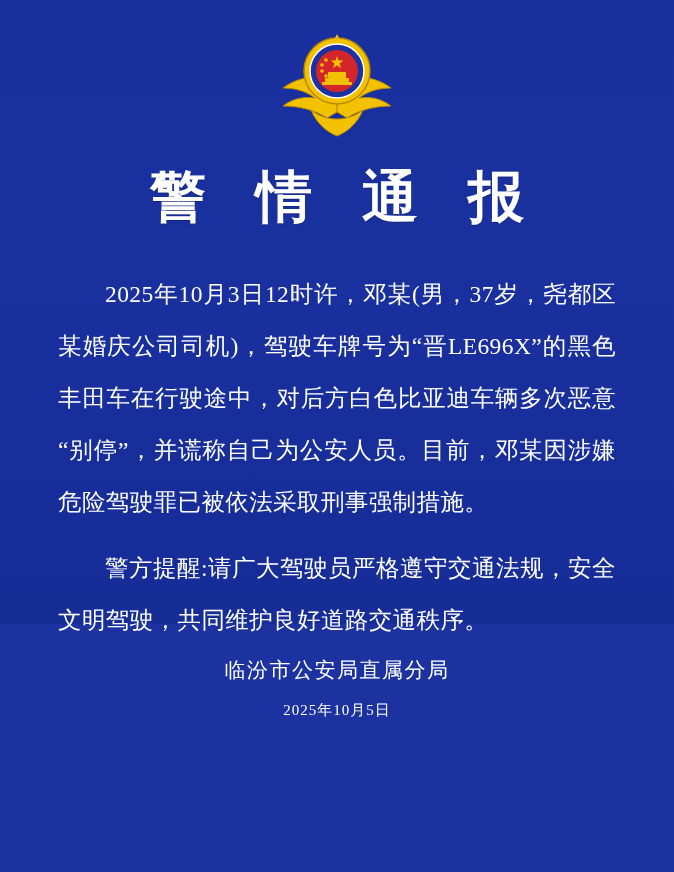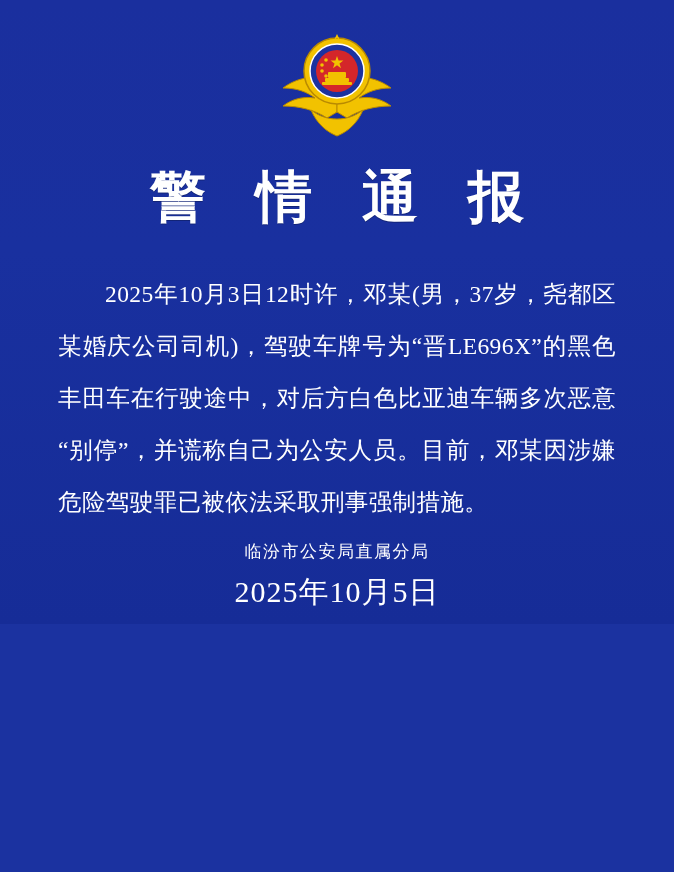--- a/index.html
+++ b/index.html
@@ -73,26 +73,26 @@
     margin-top: 14px;
   }
 
   
   .footer {
     margin-top: auto;
     text-align: center;
     padding-bottom: 52px;
   }
   .footer .org {
-    font-size: 17px;
+    font-size: 21px;
     letter-spacing: 1.5px;
     line-height: 36px;
   }
   .footer .date {
-    font-size: 30px;
+    font-size: 15px;
     letter-spacing: 1px;
     line-height: 36px;
     margin-top: 4px;
   }
 </style>
 </head>
 <body>
 
 <div class="page">
 
@@ -128,20 +128,21 @@
 
         <path d="M66 8 L69 14 L66 12 L63 14 Z" fill="#f2c200"></path>
       </svg>
     </div>
   </div>
 
   <div class="title">警 情 通 报</div>
 
   <div class="body-text">
     <p class="para">2025年10月3日12时许，邓某(男，37岁，尧都区某婚庆公司司机)，驾驶车牌号为“晋LE696X”的黑色丰田车在行驶途中，对后方白色比亚迪车辆多次恶意“别停”，并谎称自己为公安人员。目前，邓某因涉嫌危险驾驶罪已被依法采取刑事强制措施。</p>
+    <p class="para second">警方提醒:请广大驾驶员严格遵守交通法规，安全文明驾驶，共同维护良好道路交通秩序。</p>
   </div>
 
   <div class="footer">
     <div class="org">临汾市公安局直属分局</div>
     <div class="date">2025年10月5日</div>
   </div>
 
 </div>
 
 </body></html>

